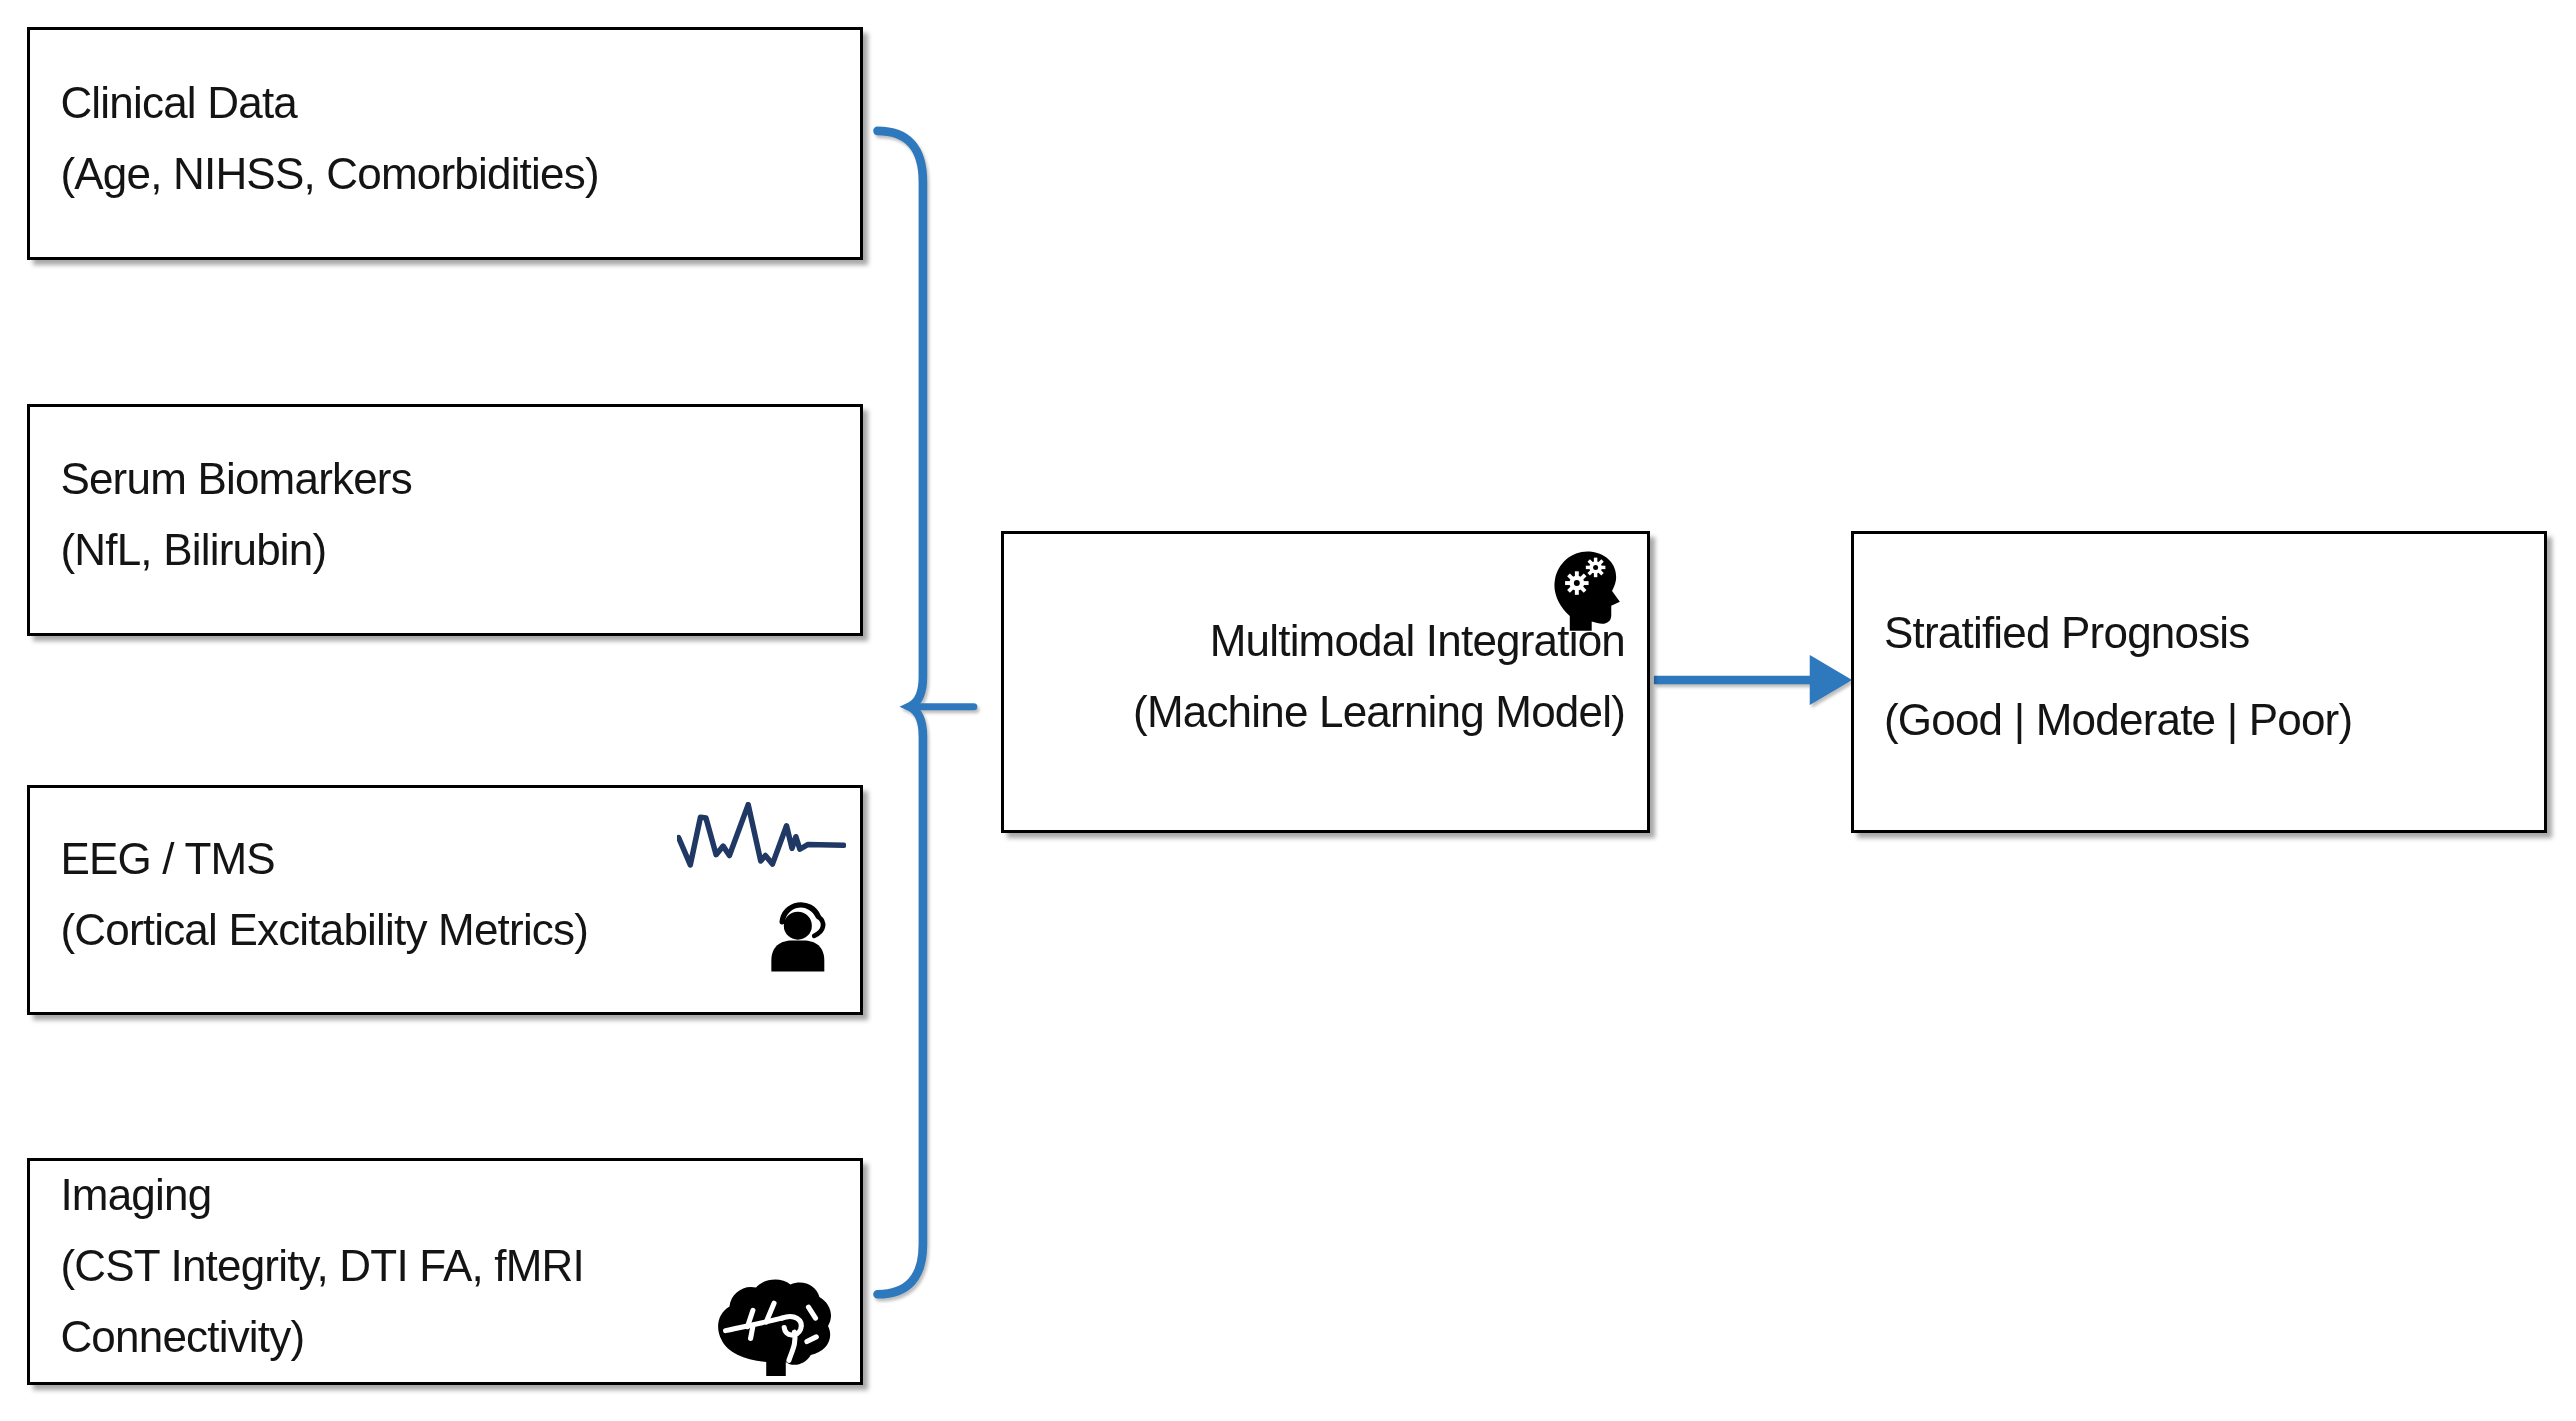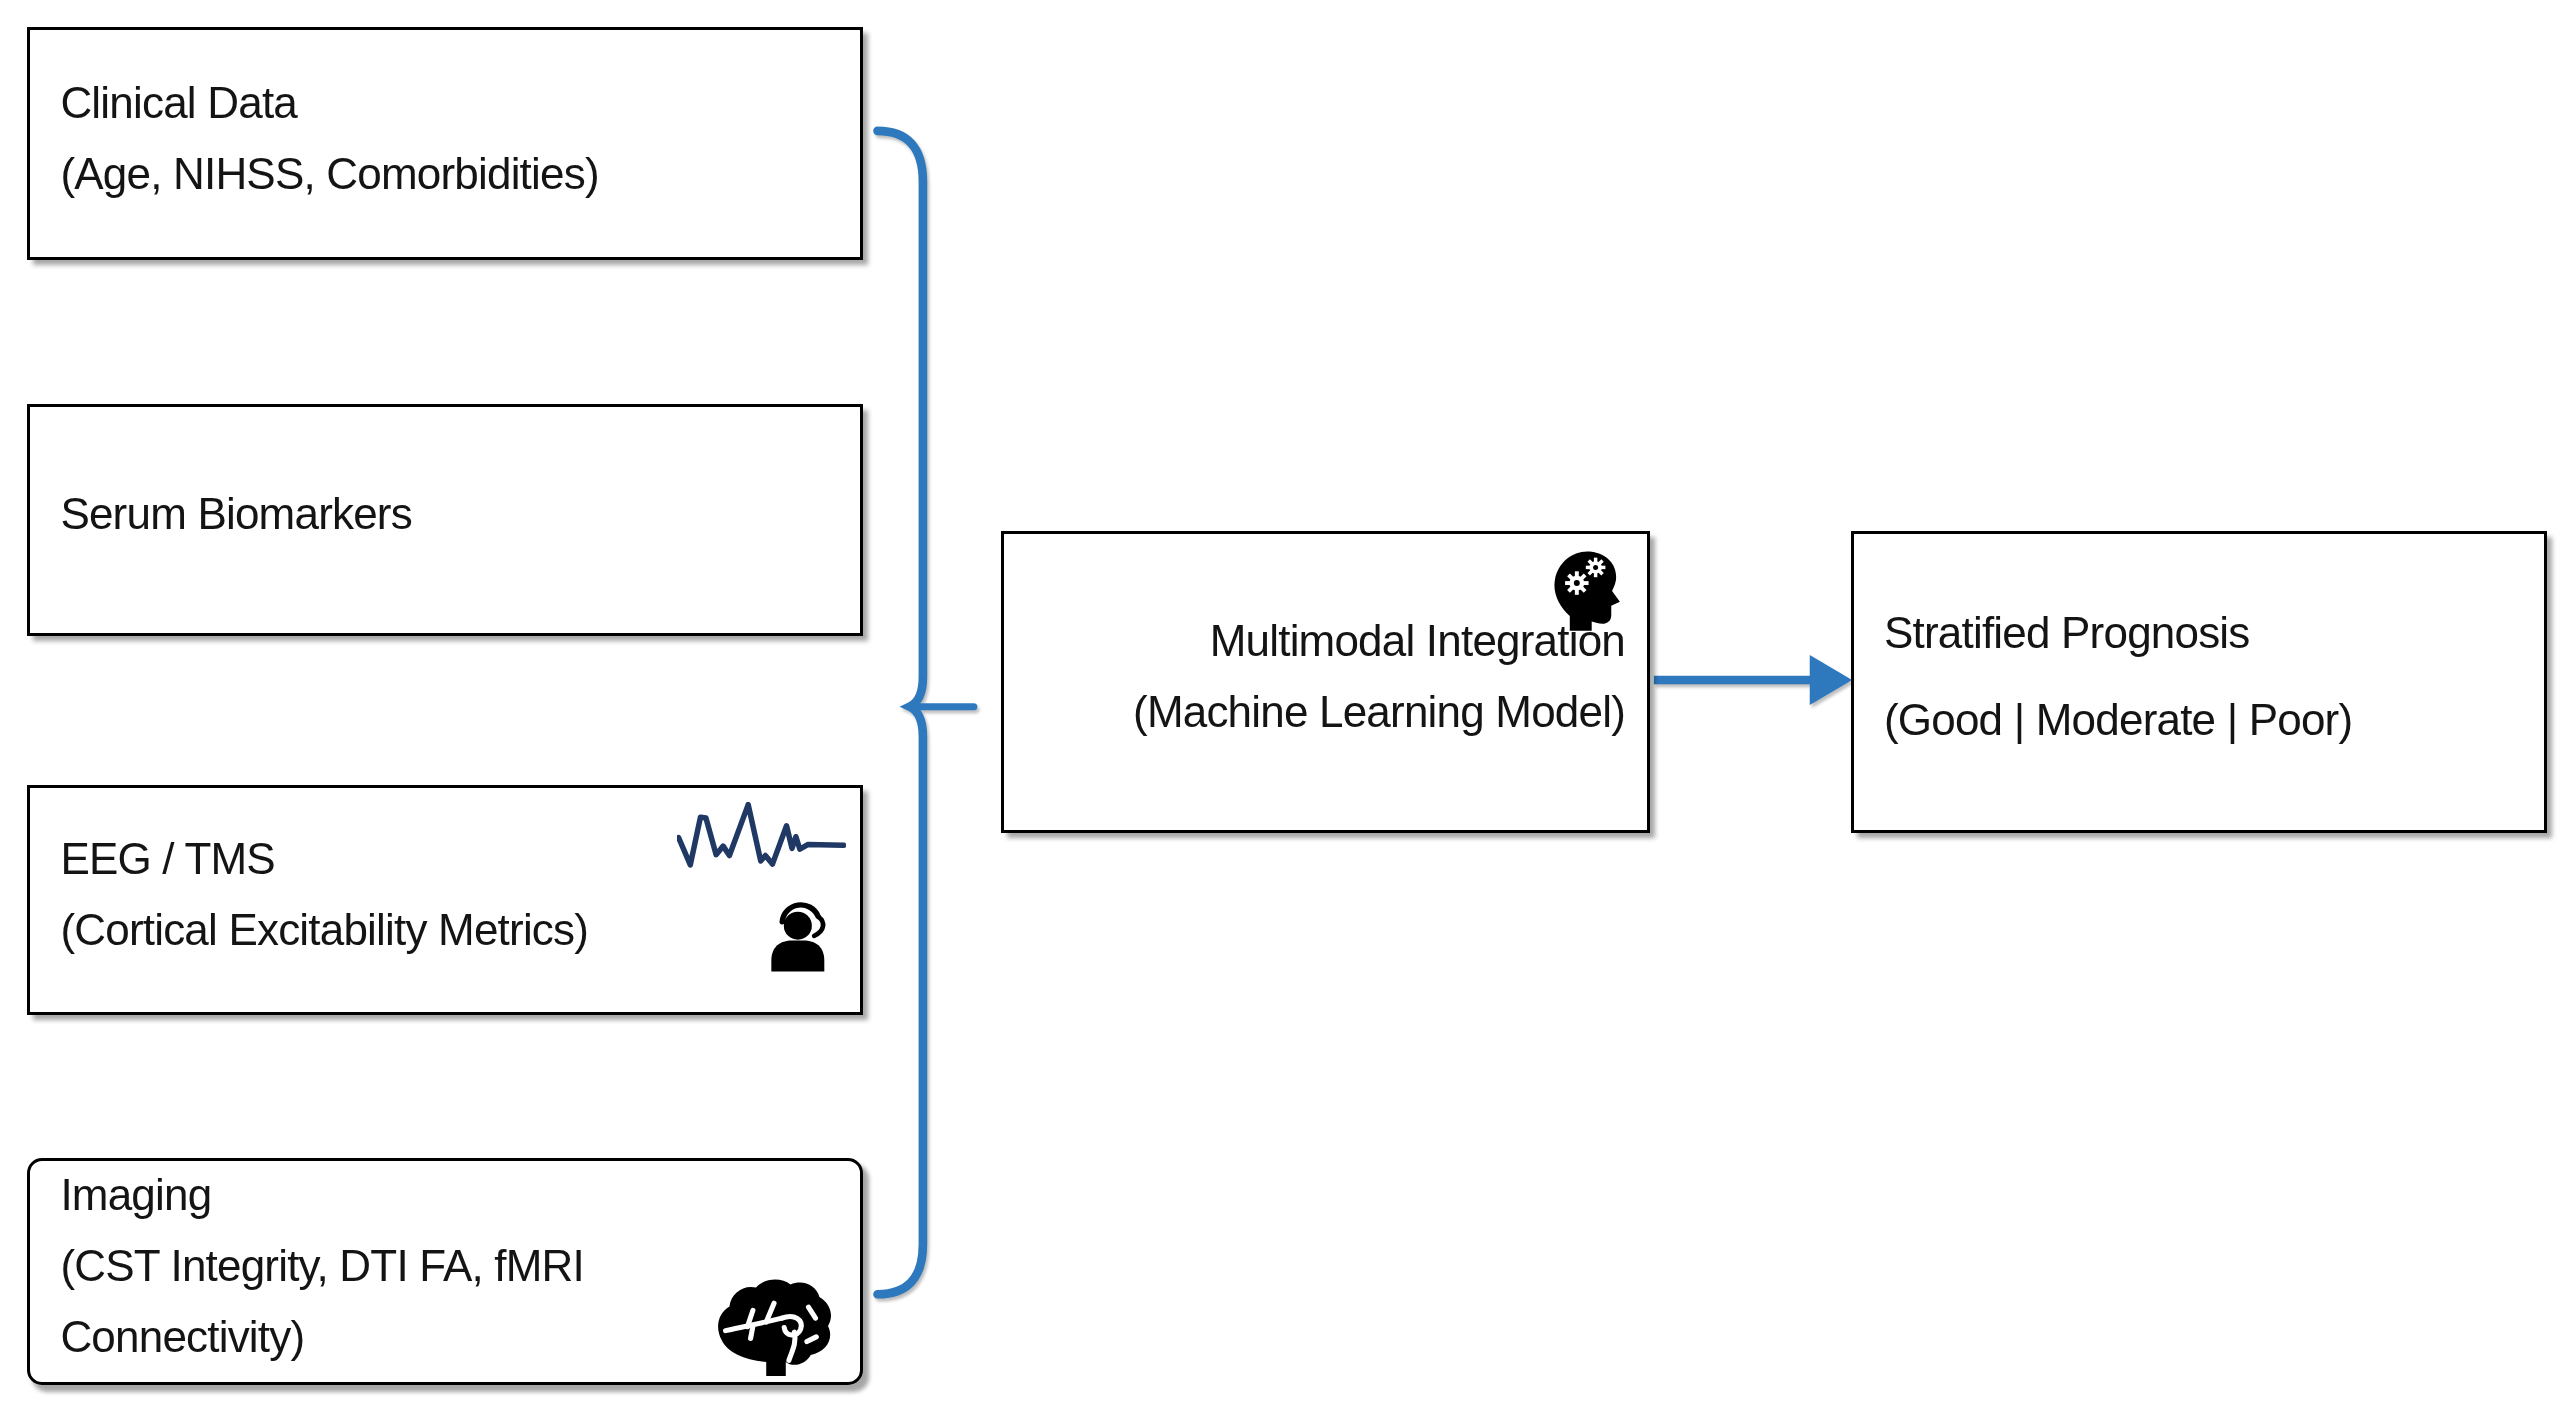--- a/index.html
+++ b/index.html
@@ -26,21 +26,21 @@
     padding:0 22px 12px 30px;
   }
   .line{
     font-size:44px;letter-spacing:-0.8px;line-height:1.62;
     color:var(--text,#141414);white-space:nowrap;
   }
   .line--wrap{white-space:normal;max-width:705px;}
   .box--clinical{left:27.4px;top:27.4px;width:836px;height:233px;}
   .box--serum{left:27.4px;top:404px;width:836px;height:232px;}
   .box--eeg{left:27.4px;top:785px;width:836px;height:230px;}
-  .box--imaging{left:27.4px;top:1158px;width:836px;height:227px;border-radius:15px;}
+  .box--imaging{left:27.4px;top:1158px;width:836px;height:227px;}
   .box--integration{left:1001px;top:531px;width:649px;height:302px;text-align:right;}
   .box--prognosis{left:1851px;top:531px;width:696px;height:302px;gap:15px;}
   .icon{position:absolute;}
   .icon svg{display:block;width:100%;height:100%;}
   .icon--wave{left:647px;top:14px;width:169px;height:71px;}
   .icon--person{left:739px;top:110px;width:67px;height:74px;}
   .icon--brain{left:686px;top:118px;width:120px;height:97px;}
   .icon--headgears{left:547px;top:15.7px;width:72px;height:81px;}
   .wave{fill:none;stroke:var(--waveform-navy,#1f3864);stroke-width:7;stroke-linecap:round;stroke-linejoin:round;}
   .ink{fill:#000;}
@@ -59,20 +59,21 @@
     <polygon class="arrow-head" points="2310,836 2364,868 2310,900"></polygon>
   </svg>
 
   <div class="box box--clinical">
     <div class="line">Clinical Data</div>
     <div class="line">(Age, NIHSS, Comorbidities)</div>
   </div>
 
   <div class="box box--serum">
     <div class="line">Serum Biomarkers</div>
+    <div class="line">(NfL, Bilirubin)</div>
   </div>
 
   <div class="box box--eeg">
     <div class="line">EEG / TMS</div>
     <div class="line">(Cortical Excitability Metrics)</div>
     <span class="icon icon--wave">
       <svg viewBox="0 0 216 90" xmlns="http://www.w3.org/2000/svg">
         <polyline class="wave" points="2,45 17,80 30,19 37,20 50,67 59,56 67,68 91,3 107,75 113,68 122,79 140,30 147,59 152,44 157,60 167,54 213,55"></polyline>
       </svg>
     </span>

